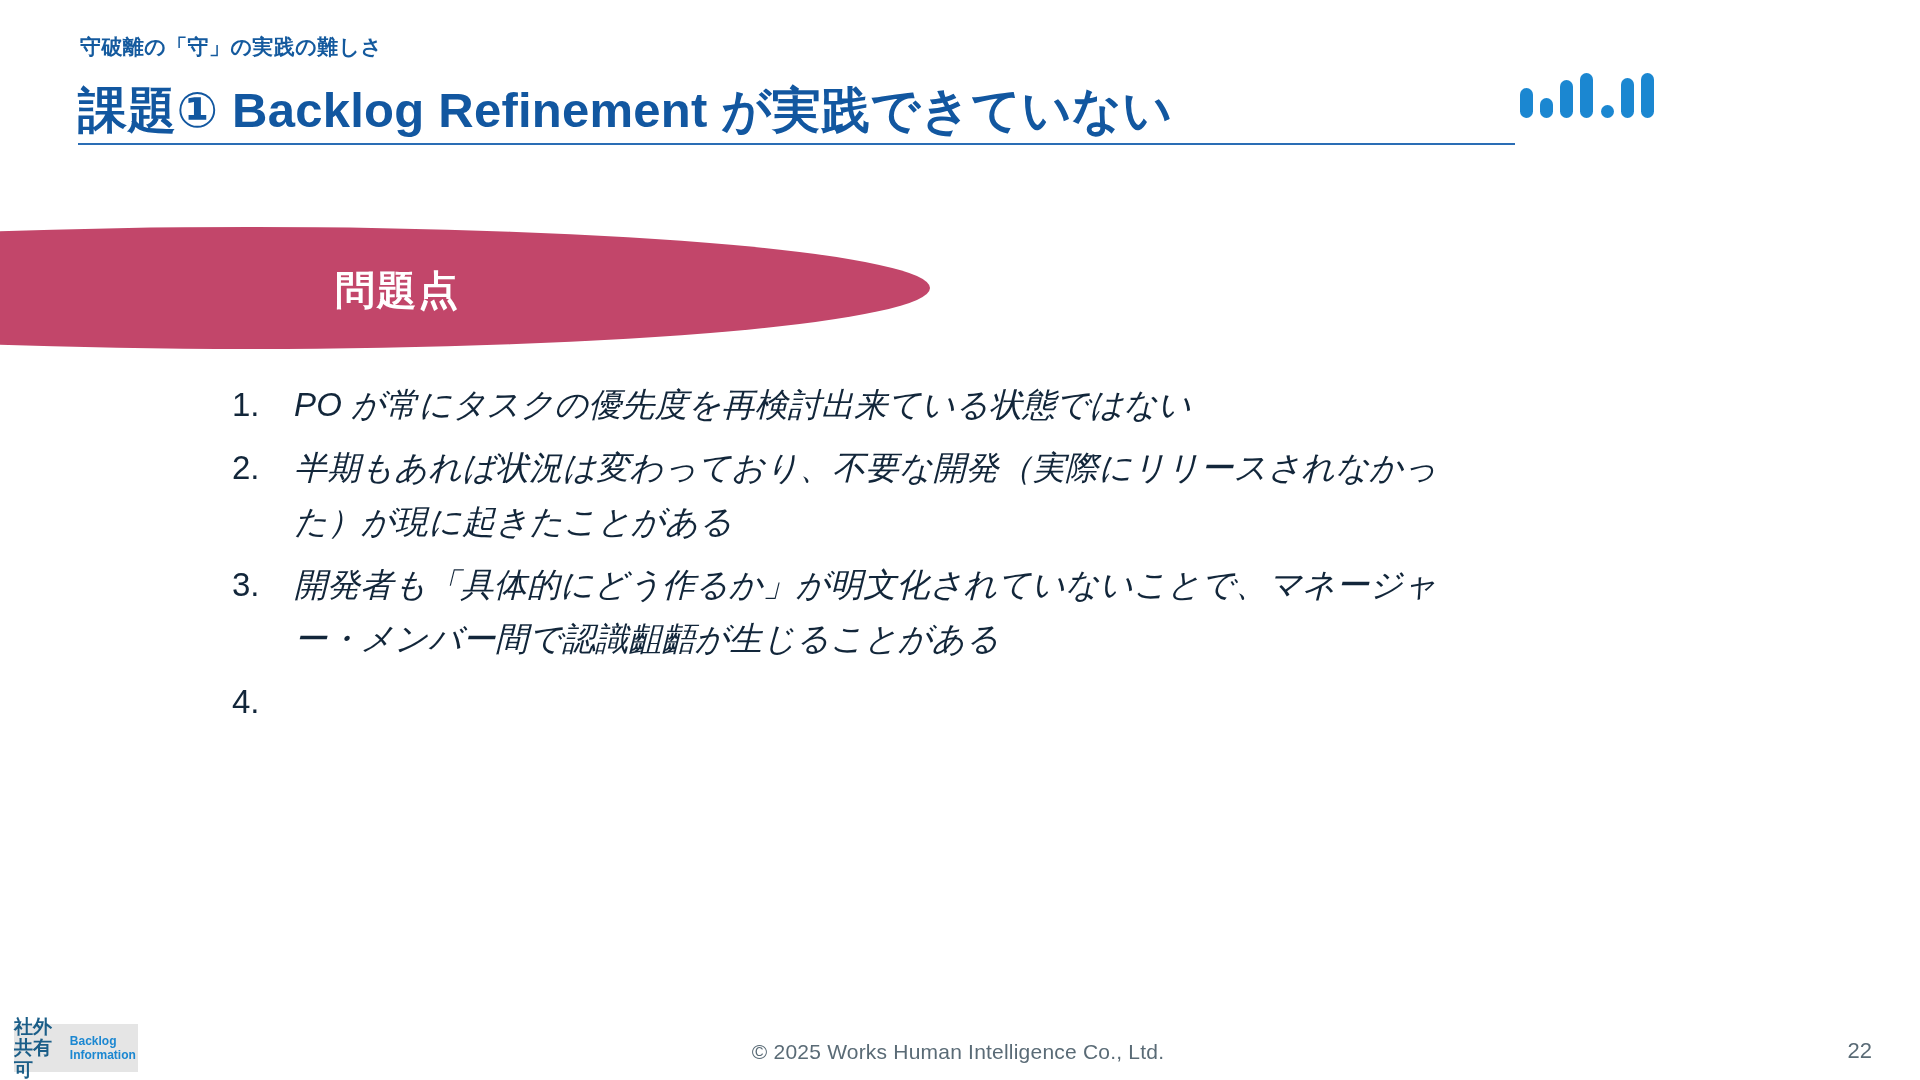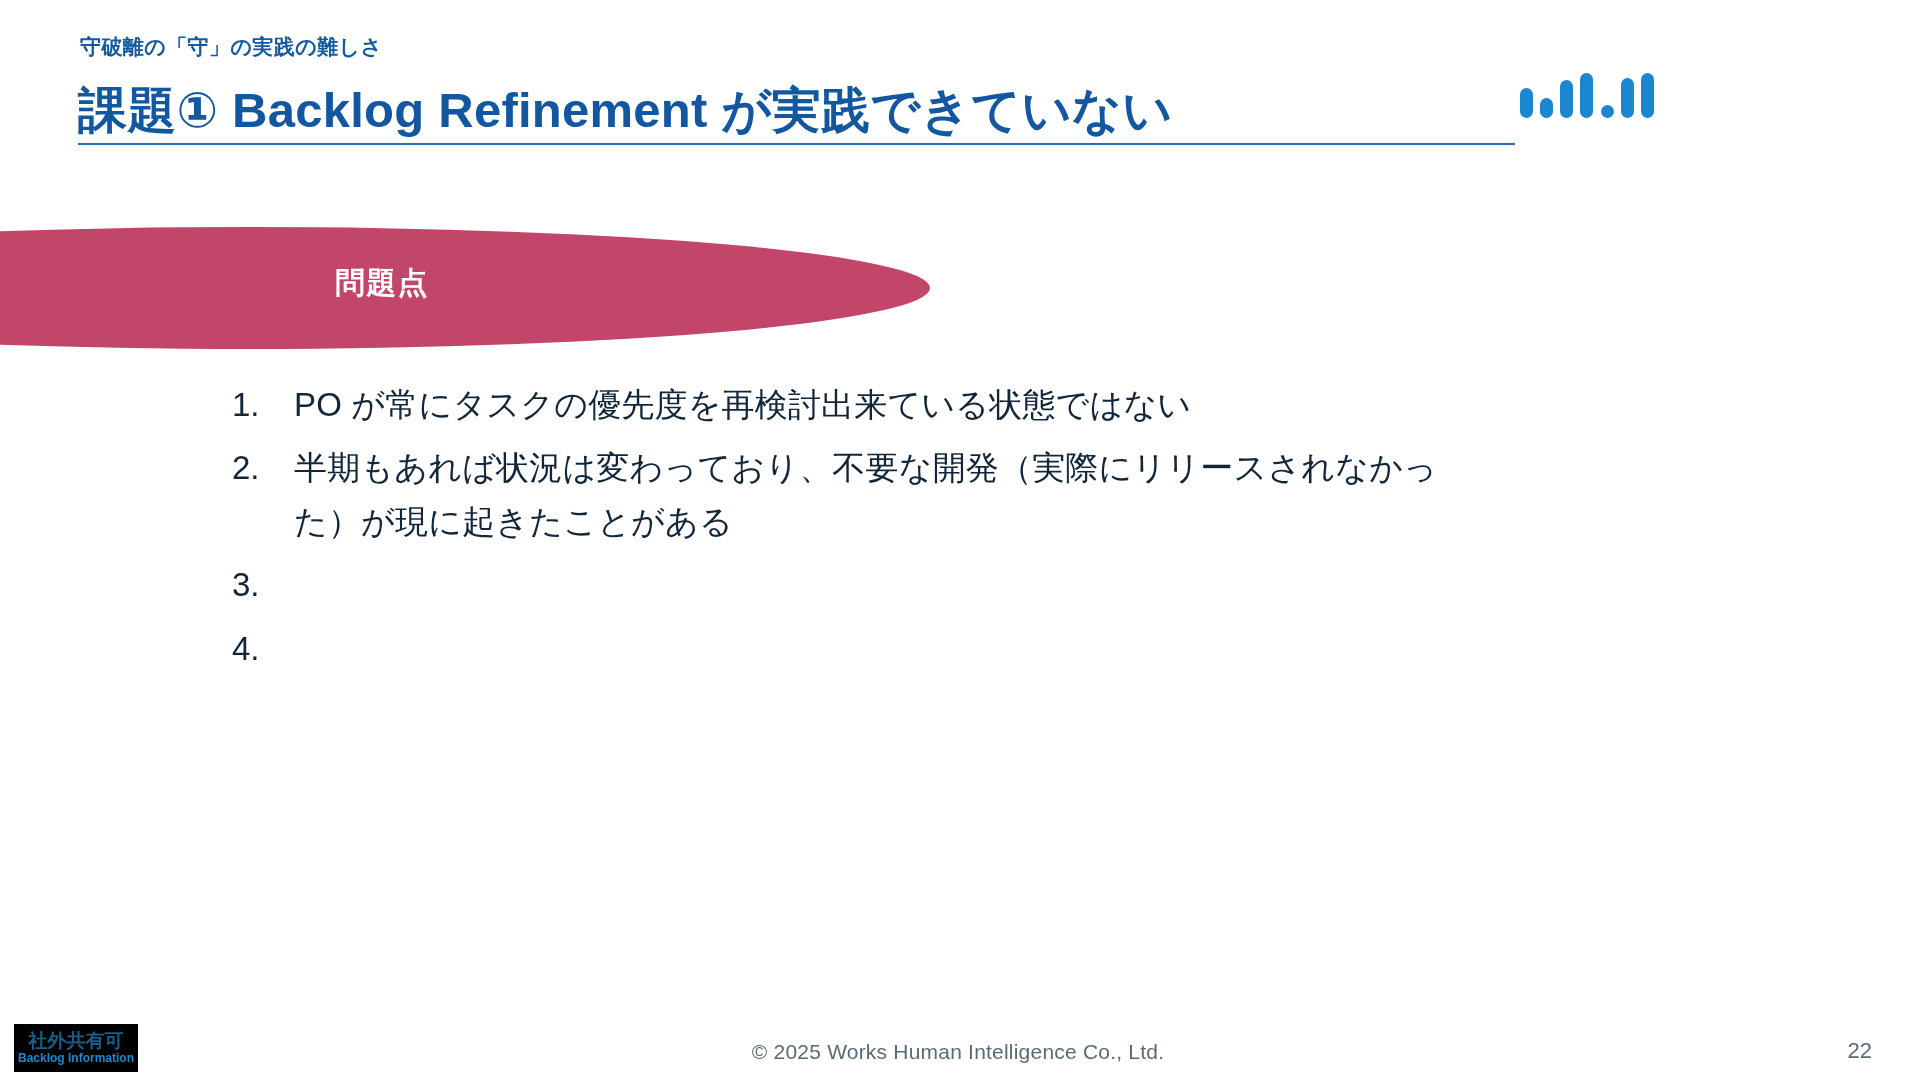--- a/index.html
+++ b/index.html
@@ -126,21 +126,21 @@
   .banner-shape {
     position: absolute;
     inset: 0;
     background: #c2466a;
     border-radius: 50% / 50%;
   }
   .banner-label {
     position: absolute;
     left: 765px;
     top: 36px;
-    font-size: 30px;
+    font-size: 40px;
     font-weight: 700;
     color: #ffffff;
     letter-spacing: 0.04em;
     white-space: nowrap;
   }
 
   
   .content {
     position: absolute;
     left: 232px;
@@ -162,41 +162,42 @@
     font-weight: 400;
   }
   .list-text {
     flex: 1 1 auto;
     font-size: 33px;
     line-height: 1.62;
     color: #12263a;
     font-weight: 400;
     letter-spacing: 0.005em;
     max-width: 1205px;
+    font-style: italic;
   }
 
   
   .footer {
     position: absolute;
     left: 0;
     bottom: 0;
     width: 1920px;
     height: 62px;
   }
   .public-badge {
     position: absolute;
     left: 14px;
     bottom: 8px;
     width: 124px;
     height: 48px;
-    background: #000000;
+    background: #e5e5e5;
     display: flex;
-    flex-direction: column;
+    flex-direction: row;
     align-items: center;
-    justify-content: center;
+    justify-content: flex-end;
   }
   .public-badge .pb-jp {
     font-size: 19px;
     font-weight: 700;
     color: #1b5e88;
     line-height: 1.12;
   }
   .public-badge .pb-en {
     font-size: 12px;
     font-weight: 700;
@@ -258,20 +259,21 @@
       <div class="list-text">PO が常にタスクの優先度を再検討出来ている状態ではない</div>
     </div>
 
     <div class="list-item">
       <div class="list-num">2.</div>
       <div class="list-text">半期もあれば状況は変わっており、不要な開発（実際にリリースされなかった）が現に起きたことがある</div>
     </div>
 
     <div class="list-item">
       <div class="list-num">3.</div>
+      <div class="list-text">開発者も「具体的にどう作るか」が明文化されていないことで、マネージャー・メンバー間で認識齟齬が生じることがある</div>
     </div>
 
     <div class="list-item">
       <div class="list-num">4.</div>
     </div>
 
   </div>
 
   <div class="footer">
     <div class="public-badge">

